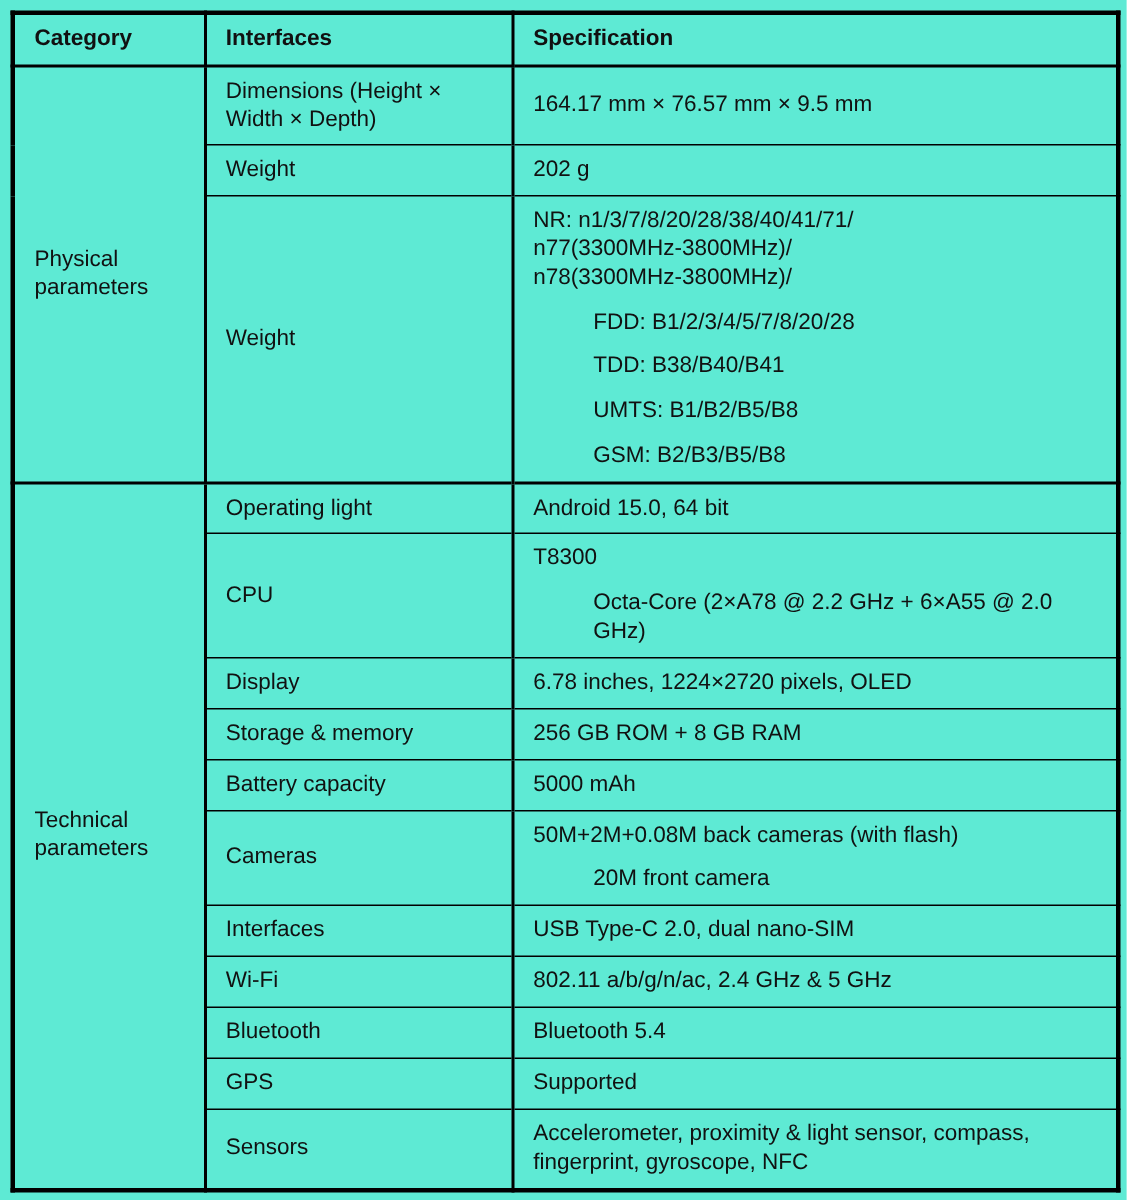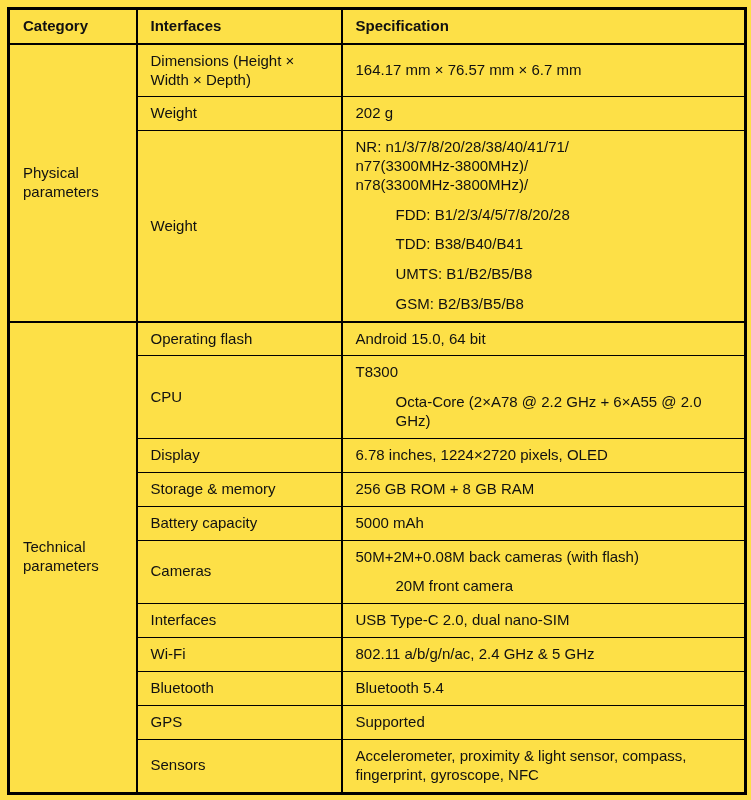--- a/index.html
+++ b/index.html
@@ -9,21 +9,21 @@
     width: 751px;
     height: 800px;
     font-family: "Liberation Sans", sans-serif;
     color: #111111;
   }
   .page {
     width: 751px;
     height: 800px;
     box-sizing: border-box;
     padding: 7px;
-    background: #fde047;
+    background: #5eead4;
   }
   table.spec-table {
     border-collapse: collapse;
     table-layout: fixed;
     width: 737px;
     border: 3px solid #000000;
     font-size: 15px;
     line-height: 1.25;
   }
   col.c-category { width: 128px; }
@@ -73,21 +73,21 @@
     <tbody>
 
       <tr class="section-start">
         <td class="category-cell" rowspan="3">
           <p>Physical parameters</p>
         </td>
         <td class="param-cell">
           <p>Dimensions (Height × Width × Depth)</p>
         </td>
         <td class="spec-cell">
-          <p>164.17 mm × 76.57 mm × 6.7 mm</p>
+          <p>164.17 mm × 76.57 mm × 9.5 mm</p>
         </td>
       </tr>
       <tr class="h34">
         <td class="param-cell">
           <p>Weight</p>
         </td>
         <td class="spec-cell">
           <p>202 g</p>
         </td>
       </tr>
@@ -104,21 +104,21 @@
           <p>UMTS: B1/B2/B5/B8</p>
           <p>GSM: B2/B3/B5/B8</p>
         </td>
       </tr>
 
       <tr class="section-start h34">
         <td class="category-cell" rowspan="11">
           <p>Technical parameters</p>
         </td>
         <td class="param-cell">
-          <p>Operating flash</p>
+          <p>Operating light</p>
         </td>
         <td class="spec-cell">
           <p>Android 15.0, 64 bit</p>
         </td>
       </tr>
       <tr>
         <td class="param-cell">
           <p>CPU</p>
         </td>
         <td class="spec-cell">

